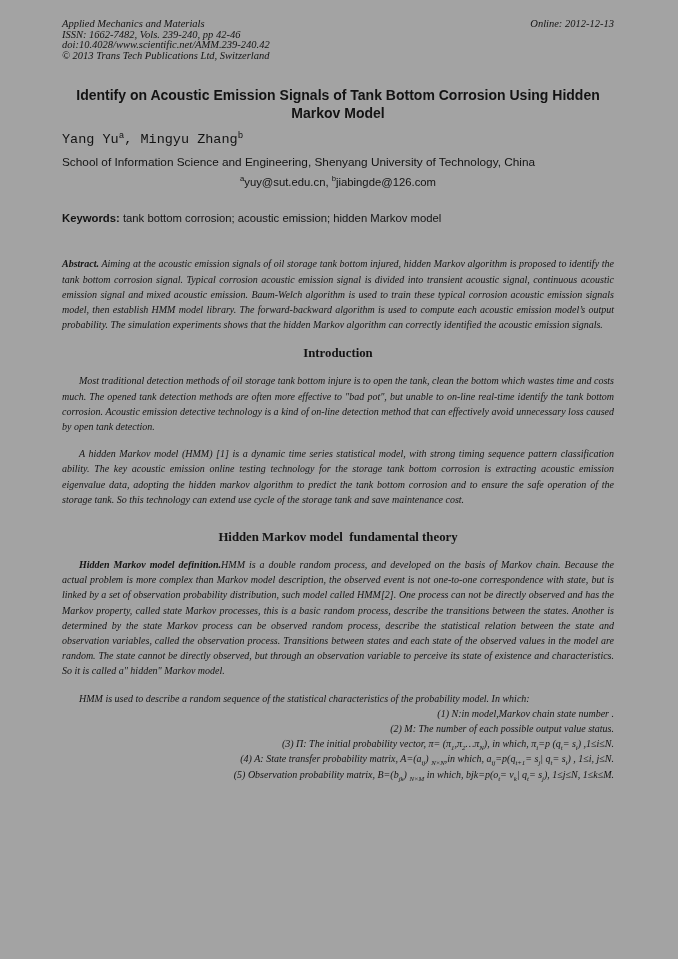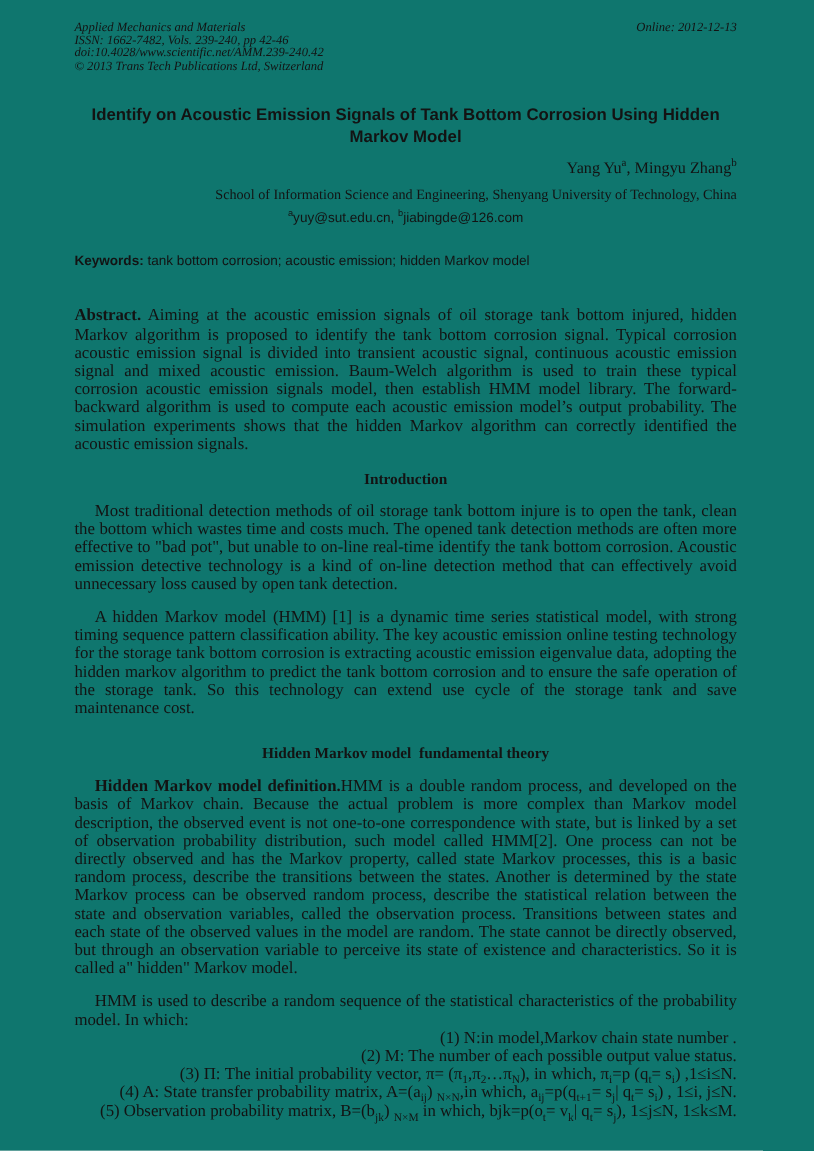--- a/index.html
+++ b/index.html
@@ -2,21 +2,21 @@
 <html><head>
 <meta charset="utf-8">
 <style>
   html,body{margin:0;padding:0;background:#e8e8e8;}
   .page{
     position:relative;
     width:678px;height:959px;
     box-sizing:border-box;
     margin:0 auto;
     padding:19px 64px 0 62px;
-    background:#0f766e;
+    background:#a3a3a3;
     color:#131313;
   }
   
   .hdr{
     display:flex;
     justify-content:space-between;
     align-items:flex-start;
     font-family:"Liberation Serif",serif;
     font-style:italic;
     font-size:10.5px;
@@ -29,54 +29,55 @@
     margin:25px auto 0;
     max-width:560px;
     font-family:"Liberation Sans",sans-serif;
     font-weight:bold;
     font-size:14px;
     line-height:18px;
     text-align:center;
   }
   .authors{
     margin-top:9px;
-    font-family:Liberation Serif, serif;
+    font-family:Liberation Mono, monospace;
     font-size:13.5px;
     line-height:17px;
-    text-align:right;
+    text-align:left;
   }
   .affiliation{
     margin-top:7px;
-    font-family:Liberation Serif, serif;
+    font-family:Liberation Sans, sans-serif;
     font-size:11.8px;
     line-height:15px;
-    text-align:right;
+    text-align:left;
   }
   .emails{
     margin-top:5px;
     font-family:"Liberation Sans",sans-serif;
     font-size:11.3px;
     line-height:14px;
     text-align:center;
   }
   sup{font-size:68%;line-height:0;}
   sub{font-size:68%;line-height:0;}
   .keywords{
     margin-top:22px;
     font-family:"Liberation Sans",sans-serif;
     font-size:11.3px;
     line-height:14px;
   }
   .keywords b{font-weight:bold;}
   
   .bodytext{
     font-family:"Liberation Serif",serif;
-    font-size:14px;
+    font-size:10px;
     line-height:15.2px;
     text-align:justify;
+    font-style:italic;
   }
   p{margin:0;}
   .abstract{margin-top:31px;}
   .abstract b{font-weight:bold;}
   .sec-heading{
     font-family:"Liberation Serif",serif;
     font-weight:bold;
     font-size:12.8px;
     line-height:16px;
     margin:0;

